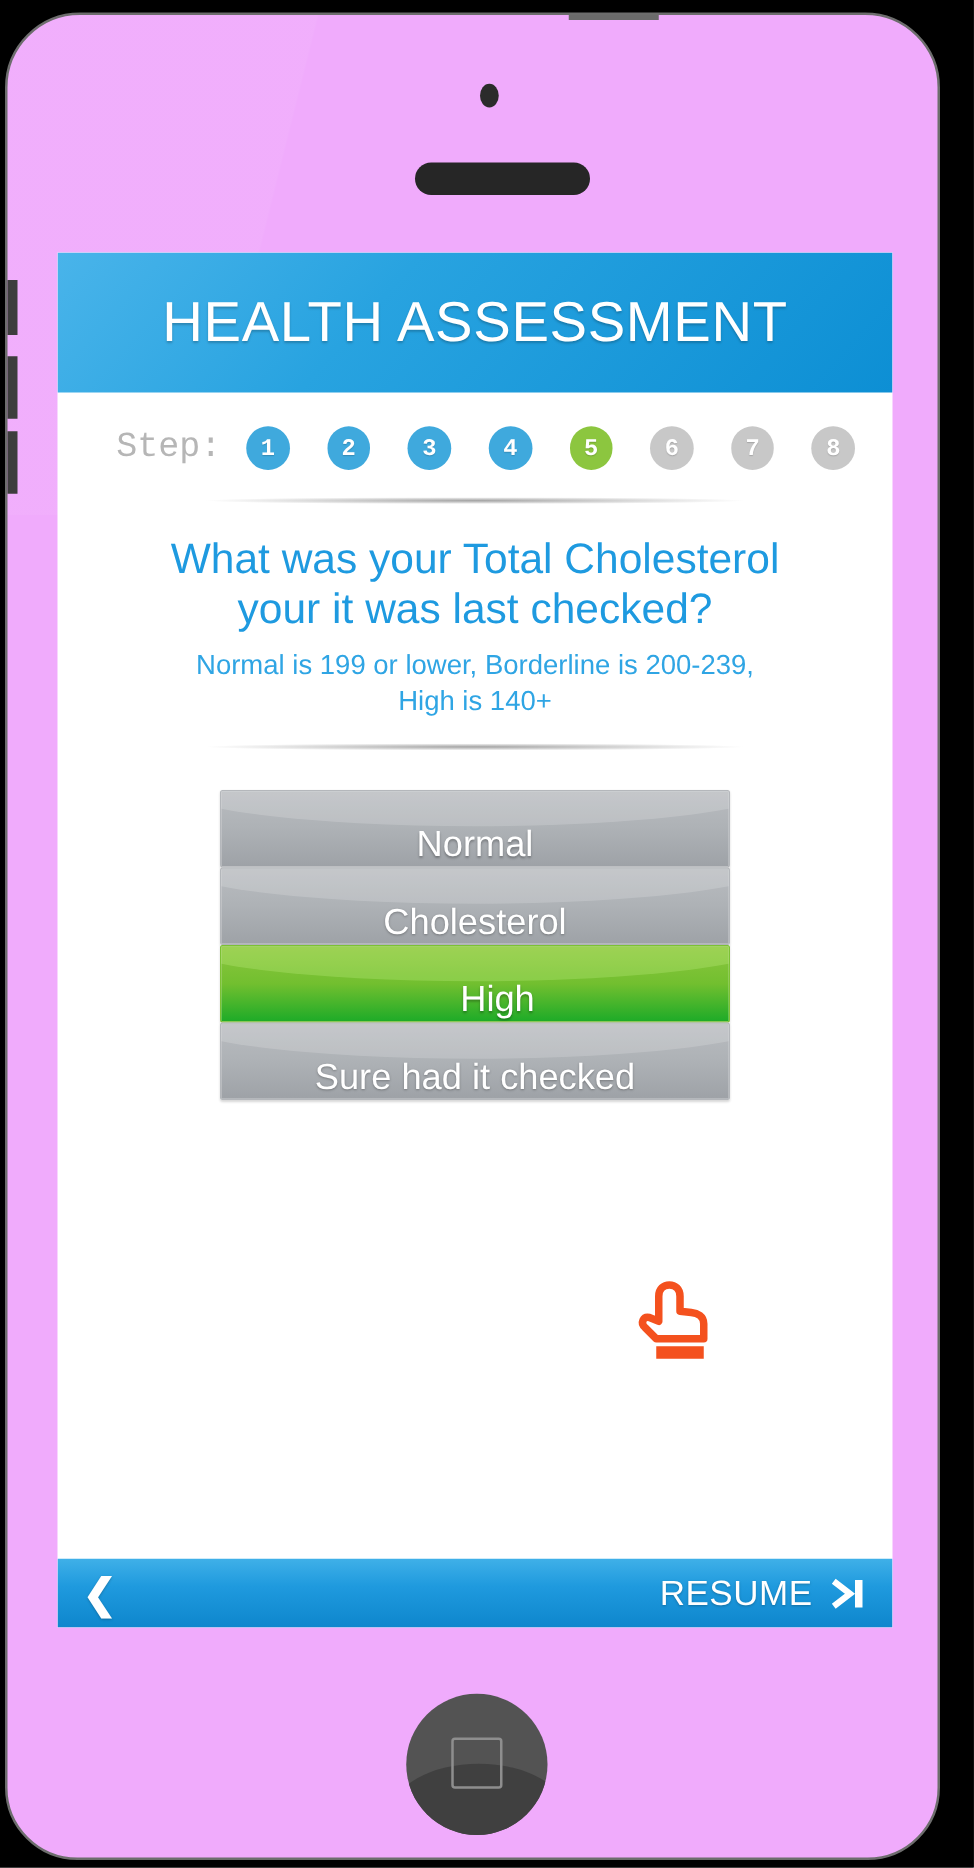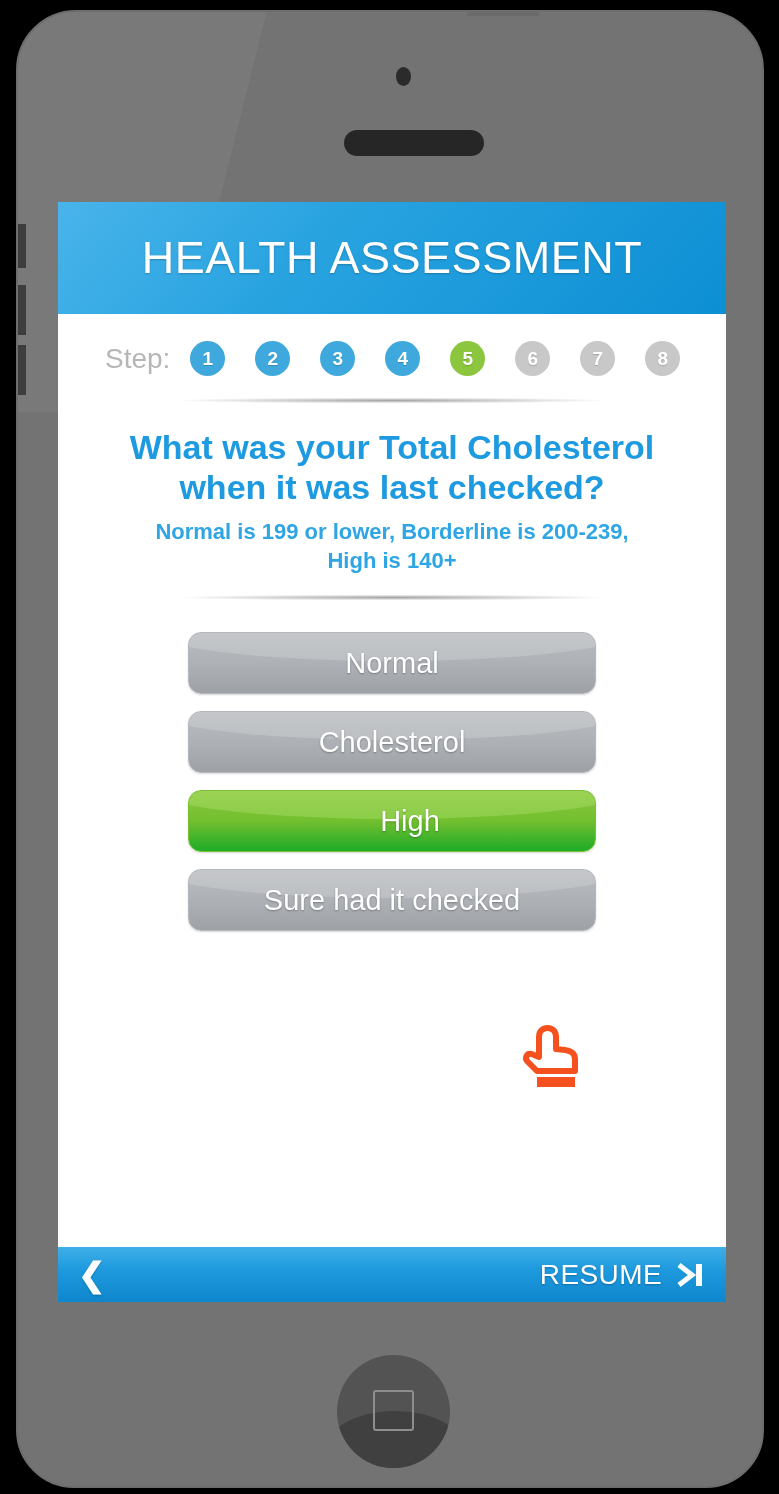--- a/index.html
+++ b/index.html
@@ -11,25 +11,25 @@
     width: 779px;
     height: 1494px;
     overflow: hidden;
     font-family: "Liberation Sans", sans-serif;
     position: relative;
   }
 
   
   #phone-frame {
     position: absolute;
-    left: 16px;
+    left: 4px;
     top: 10px;
     width: 748px;
     height: 1478px;
-    background: #737373;
+    background: #f0abfc;
     border-radius: 60px 60px 58px 58px;
     box-sizing: border-box;
     border: 2px solid #6d6d6d;
     overflow: hidden;
   }
   
   #phone-sheen {
     position: absolute;
     left: 0; top: 0;
     width: 300px; height: 400px;
@@ -135,20 +135,21 @@
     font-weight: 400;
     text-shadow: 0 1px 2px rgba(0,0,0,0.22);
     white-space: nowrap;
   }
 
   
   #stepper-row {
     display: flex;
     align-items: center;
     padding: 27px 0 0 47px;
+    font-family: Liberation Mono, monospace;
   }
   #stepper-label {
     color: #b6b6b6;
     font-size: 28px;
     margin-right: 20px;
   }
   .step-circle {
     width: 35px;
     height: 35px;
     border-radius: 50%;
@@ -177,42 +178,41 @@
 
   
   #question-block {
     padding: 24px 38px 0 38px;
     text-align: center;
   }
   #question-title {
     color: #1e9ae0;
     font-size: 34px;
     line-height: 40px;
-    font-weight: 700;
+    font-weight: 400;
   }
   #question-subtitle {
     color: #2fa5e4;
     font-size: 22px;
     line-height: 29px;
     margin-top: 10px;
-    font-weight: 700;
+    font-weight: 400;
   }
 
   
   #answers {
     margin-top: 32px;
     padding: 0 130px;
   }
   .answer-btn {
     position: relative;
     height: 60px;
-    margin-bottom: 17px;
-    border-radius: 13px;
-    display: flex;
-    align-items: center;
+    border-radius: 2px;
+    display: flex;
+    align-items: flex-end;
     justify-content: center;
     color: #ffffff;
     font-size: 29px;
     text-shadow: 0 1px 2px rgba(0,0,0,0.30);
     cursor: pointer;
     overflow: hidden;
     box-shadow: 0 1px 2px rgba(0,0,0,0.16);
   }
   .answer-btn .label { position: relative; z-index: 2; }
   .answer-btn::before {
@@ -316,21 +316,21 @@
       <span class="step-circle pending">6</span>
       <span class="step-circle pending">7</span>
       <span class="step-circle pending">8</span>
     </div>
 
     <div class="divider"></div>
 
     <div id="question-block">
       <div id="question-title">
         <div class="nowrap">What was your Total Cholesterol</div>
-        <div class="nowrap">when it was last checked?</div>
+        <div class="nowrap">your it was last checked?</div>
       </div>
       <div id="question-subtitle">
         <div class="nowrap">Normal is 199 or lower, Borderline is 200-239,</div>
         <div class="nowrap">High is 140+</div>
       </div>
     </div>
 
     <div class="divider" id="divider-bottom"></div>
 
     <div id="answers">

